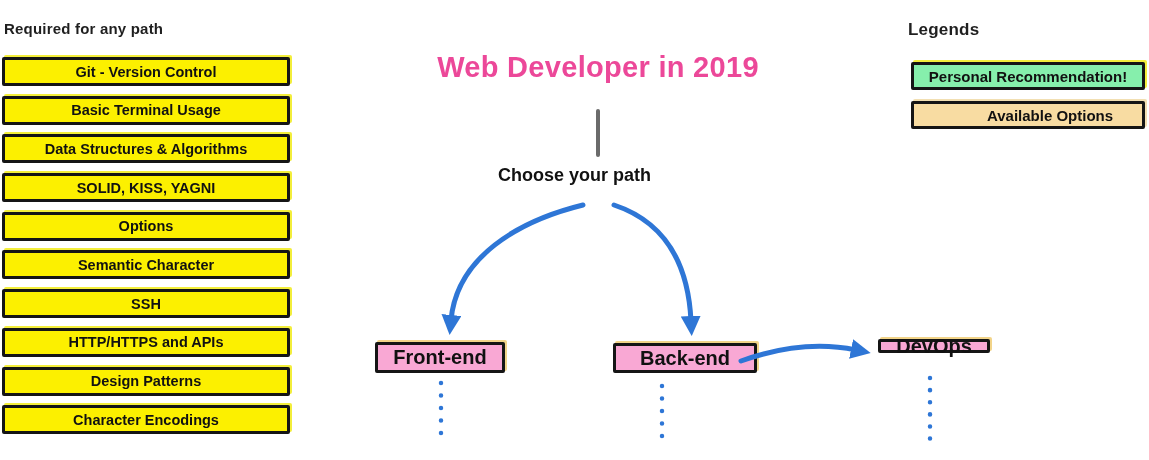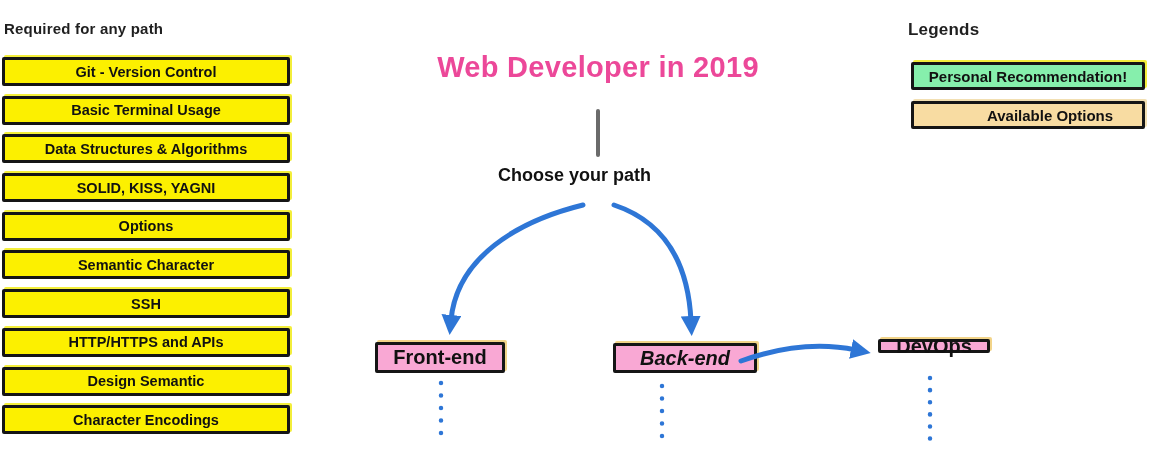--- a/index.html
+++ b/index.html
@@ -35,21 +35,21 @@
 
   
   .path-box{
     position:absolute;box-sizing:border-box;
     background:#f9a8d4;border:3px solid #151515;border-radius:2px;
     display:flex;align-items:center;justify-content:center;
     font-size:20px;font-weight:700;color:#111;
     box-shadow:2px -2px 0 #F2D489;
   }
   #path-frontend{left:375px;top:325px;width:130px;height:31px;}
-  #path-backend{left:613px;top:326px;width:144px;height:30px;font-style:italic;}
+  #path-backend{left:613px;top:326px;width:144px;height:30px;}
   #path-devops{left:878px;top:322px;width:112px;height:14px;}
 
   
   #legend-heading{left:908px;top:3px;font-size:17px;}
   .legend-box{
     position:absolute;box-sizing:border-box;left:911px;width:234px;height:28px;
     border:3px solid #151515;border-radius:2px;
     display:flex;align-items:center;justify-content:center;
     font-size:15px;font-weight:700;color:#111;
   }
@@ -67,21 +67,21 @@
 
   <div id="required-list">
     <div class="topic-box">Git - Version Control</div>
     <div class="topic-box">Basic Terminal Usage</div>
     <div class="topic-box">Data Structures &amp; Algorithms</div>
     <div class="topic-box">SOLID, KISS, YAGNI</div>
     <div class="topic-box">Options</div>
     <div class="topic-box">Semantic Character</div>
     <div class="topic-box">SSH</div>
     <div class="topic-box">HTTP/HTTPS and APIs</div>
-    <div class="topic-box">Design Semantic</div>
+    <div class="topic-box">Design Patterns</div>
     <div class="topic-box">Character Encodings</div>
   </div>
 
   <div id="main-title">Web Developer in 2019</div>
   <div id="choose-path-label">Choose your path</div>
 
   <div id="path-frontend" class="path-box">Front-end</div>
   <div id="path-backend" class="path-box">Back-end</div>
   <div id="path-devops" class="path-box">DevOps</div>
 

